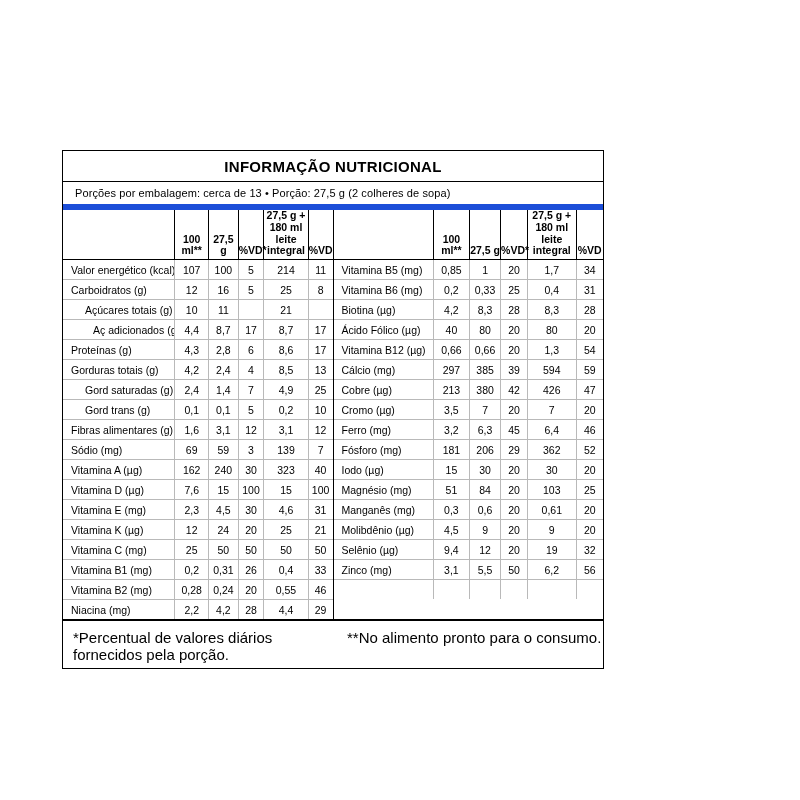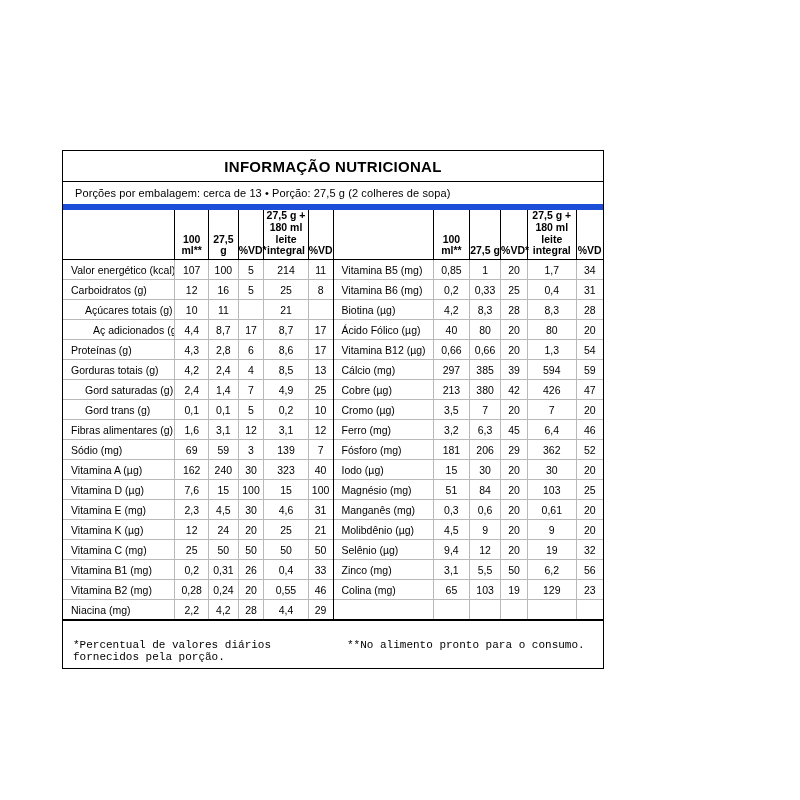--- a/index.html
+++ b/index.html
@@ -86,23 +86,22 @@
   .cell-v { }
   .vline {
     border-left: 1px solid #b9b9b9;
   }
   .vline-head {
     border-left: 1px solid #000;
   }
   .footer {
     border-top: 2px solid #000;
     display: flex;
-    font-size: 11px;
-    padding: 18px 0 5px 0;
-    font-family: Liberation Mono, monospace;
+    font-size: 15px;
+    padding: 8px 0 5px 0;
   }
   .footer .f1 { width: 50%; padding-left: 10px; box-sizing: border-box; }
   .footer .f2 { width: 50%; padding-left: 14px; box-sizing: border-box; }
   .spacer-row td { height: 19px; border-bottom: none; }
 </style>
 </head>
 <body>
 
 <div id="page">
   <div class="panel">
@@ -432,28 +431,20 @@
                 <td class="cell-v vline">32</td>
               </tr>
               <tr>
                 <td class="name">Zinco (mg)</td>
                 <td class="cell-v vline">3,1</td>
                 <td class="cell-v vline">5,5</td>
                 <td class="cell-v vline">50</td>
                 <td class="cell-v vline">6,2</td>
                 <td class="cell-v vline">56</td>
               </tr>
-              <tr>
-                <td class="name">Colina (mg)</td>
-                <td class="cell-v vline">65</td>
-                <td class="cell-v vline">103</td>
-                <td class="cell-v vline">19</td>
-                <td class="cell-v vline">129</td>
-                <td class="cell-v vline">23</td>
-              </tr>
               <tr class="spacer-row">
                 <td class="">&nbsp;</td>
                 <td class="vline">&nbsp;</td>
                 <td class="vline">&nbsp;</td>
                 <td class="vline">&nbsp;</td>
                 <td class="vline">&nbsp;</td>
                 <td class="vline">&nbsp;</td>
               </tr>
             </tbody>
         </table>

